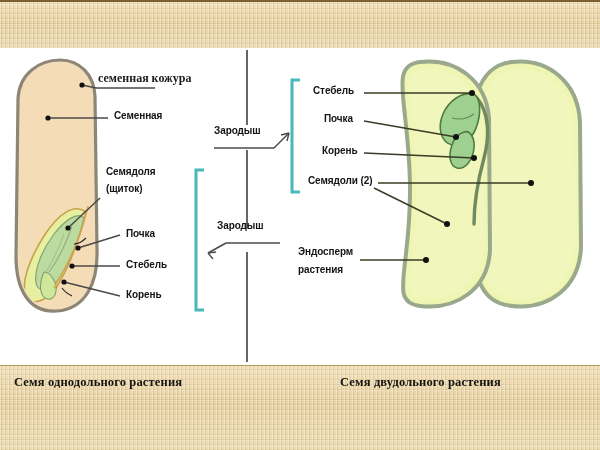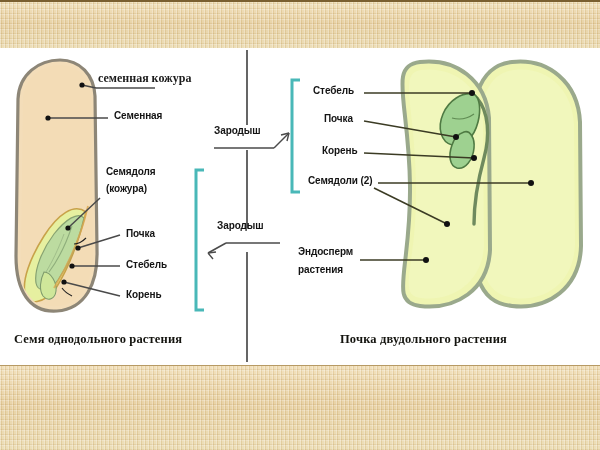--- a/index.html
+++ b/index.html
@@ -76,20 +76,21 @@
     color: #1b1b1b;
   }
   .caption {
     position: absolute;
     font-family: "Liberation Serif", serif;
     font-weight: bold;
     font-size: 12.5px;
     color: #14140f;
     white-space: nowrap;
     letter-spacing: 0.15px;
+    margin-top: 43px;
   }
 </style>
 </head>
 <body>
 
 <div id="stage">
 
   <div class="band" id="band-top"></div>
   <div class="band" id="band-bottom"></div>
 
@@ -227,31 +228,31 @@
       <circle cx="474" cy="158" r="3"></circle>
       <circle cx="531" cy="183" r="3"></circle>
       <circle cx="447" cy="224" r="3"></circle>
       <circle cx="426" cy="260" r="3"></circle>
     </g>
   </svg>
 
   <div class="lbl serif" style="left:98px;  top:71px;">семенная кожура</div>
   <div class="lbl bold" style="left:114px; top:110px;">Семенная</div>
   <div class="lbl bold" style="left:106px; top:166px;">Семядоля</div>
-  <div class="lbl bold" style="left:106px; top:183px;">(кожура)</div>
+  <div class="lbl bold" style="left:106px; top:183px;">(щиток)</div>
   <div class="lbl bold" style="left:126px; top:228px;">Почка</div>
   <div class="lbl bold" style="left:126px; top:259px;">Стебель</div>
   <div class="lbl bold" style="left:126px; top:289px;">Корень</div>
 
   <div class="lbl bold" style="left:214px; top:125px;">Зародыш</div>
   <div class="lbl bold" style="left:217px; top:220px;">Зародыш</div>
 
   <div class="lbl bold" style="left:313px; top:85px;">Стебель</div>
   <div class="lbl bold" style="left:324px; top:113px;">Почка</div>
   <div class="lbl bold" style="left:322px; top:145px;">Корень</div>
   <div class="lbl bold" style="left:308px; top:175px;">Семядоли (2)</div>
   <div class="lbl bold" style="left:298px; top:246px;">Эндосперм</div>
   <div class="lbl bold" style="left:298px; top:264px;">растения</div>
 
   <div class="caption" style="left:14px;  top:332px;">Семя однодольного растения</div>
-  <div class="caption" style="left:340px; top:332px;">Почка двудольного растения</div>
+  <div class="caption" style="left:340px; top:332px;">Семя двудольного растения</div>
 
 </div>
 
 </body></html>

